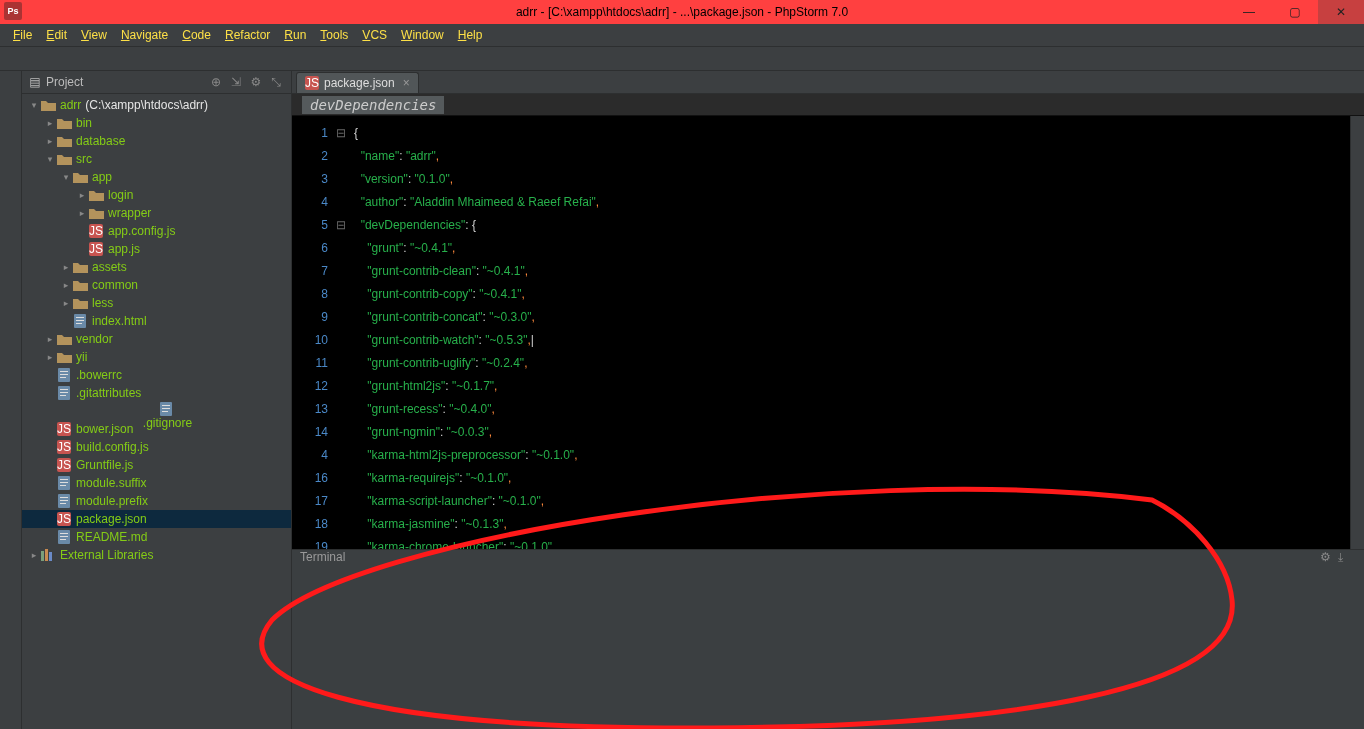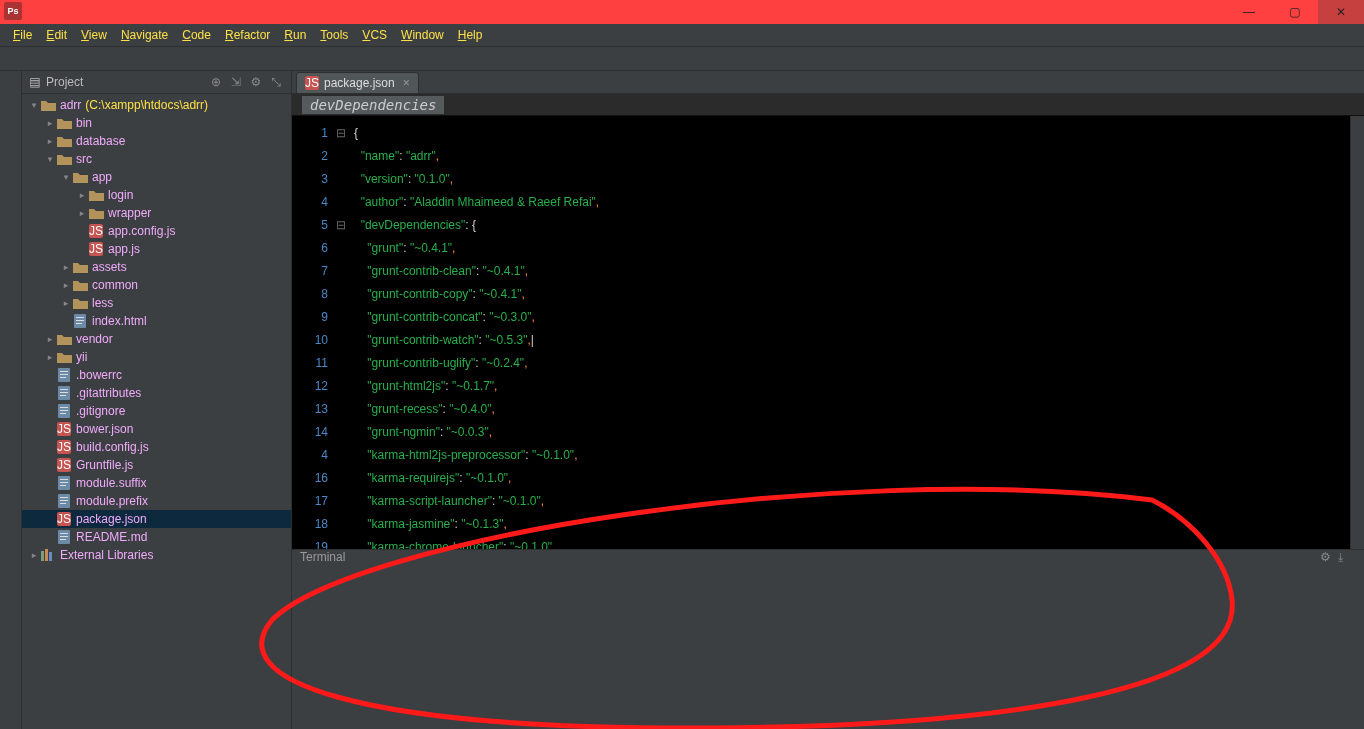--- a/index.html
+++ b/index.html
@@ -18,22 +18,22 @@
   .sidebar{width:270px;background:#3c3f41;border-right:1px solid #2d2f30;display:flex;flex-direction:column;}
   .sidebar-header{height:23px;display:flex;align-items:center;padding:0 6px;border-bottom:1px solid #2d2f30;color:#bbb;}
   .sidebar-header .title-icon{width:14px;height:14px;margin-right:4px;display:inline-flex;align-items:center;justify-content:center;}
   .sidebar-header .spacer{flex:1;}
   .sidebar-header .tbtn{width:18px;height:18px;margin-left:2px;color:#888;display:inline-flex;align-items:center;justify-content:center;}
   .tree{flex:1;overflow:auto;padding-top:2px;}
   .tree-row{height:18px;display:flex;align-items:center;white-space:nowrap;color:#bbb;cursor:default;}
   .tree-row.sel{background:#0d293e;}
   .tree-row .arrow{width:12px;text-align:center;color:#888;font-size:9px;}
   .tree-row .icon{width:16px;height:14px;margin-right:4px;display:inline-flex;align-items:center;justify-content:center;}
-  .tree-row .label{color:#f0abfc;}
-  .tree-row .hint{color:#fde047;margin-left:4px;}
+  .tree-row .label{color:#84cc16;}
+  .tree-row .hint{color:#e5e5e5;margin-left:4px;}
   .editor-area{flex:1;display:flex;flex-direction:column;background:#000;min-width:0;}
   .tabbar{height:23px;background:#3c3f41;display:flex;align-items:flex-end;border-bottom:1px solid #2d2f30;padding-left:4px;}
   .tab{height:21px;background:#515658;border:1px solid #2d2f30;border-bottom:none;display:flex;align-items:center;padding:0 8px;color:#ddd;border-radius:3px 3px 0 0;}
   .tab .tab-icon{width:14px;height:14px;margin-right:5px;}
   .tab .close{margin-left:8px;color:#999;font-size:12px;}
   .breadcrumb{height:22px;background:#2b2b2b;border-bottom:1px solid #111;display:flex;align-items:center;padding:0 10px;font-style:italic;}
   .breadcrumb .crumb{background:#555a5c;color:#ccc;padding:1px 8px;font-family:Consolas,monospace;font-size:14px;}
   .code-wrap{flex:1;display:flex;overflow:hidden;background:#000;position:relative;}
   .gutter{width:42px;background:#000;text-align:right;padding:6px 6px 0 0;font-family:Consolas,monospace;font-size:16px;color:#4a88c7;line-height:23px;}
   .fold-gutter{width:14px;background:#000;padding-top:6px;font-family:monospace;font-size:10px;color:#666;line-height:23px;}
@@ -50,20 +50,21 @@
   .terminal-header .spacer{flex:1;}
   .terminal-header .tbtn{width:18px;color:#888;}
   .right-gutter{width:14px;background:#3c3f41;border-left:1px solid #2d2f30;}
   .annot{position:absolute;pointer-events:none;}
 </style>
 </head>
 <body>
 
 <div class="titlebar">
   <div class="app-icon">Ps</div>
+  <span>adrr - [C:\xampp\htdocs\adrr] - ...\package.json - PhpStorm 7.0</span>
   <div class="win-controls">
     <div class="win-btn">—</div>
     <div class="win-btn">▢</div>
     <div class="win-btn close">✕</div>
   </div>
 </div>
 
 <div class="menubar" id="menubar">
     <span><u>F</u>ile</span>
     <span><u>E</u>dit</span>
@@ -252,21 +253,21 @@
           <span class="icon">
             <svg width="12" height="14">
               <rect width="12" height="14" fill="#6a8aa8" rx="1"></rect>
               <rect x="2" y="3" width="8" height="1" fill="#ddd"></rect>
               <rect x="2" y="6" width="8" height="1" fill="#ddd"></rect>
               <rect x="2" y="9" width="6" height="1" fill="#ddd"></rect>
             </svg>
           </span>
           <span class="label">.gitattributes</span>
         </div>
-        <div class="tree-row" style="padding-left: 22px;">
+        <div class="tree-row" style="padding-left: 22px; flex-direction: column;">
           <span class="arrow"></span>
           <span class="icon">
             <svg width="12" height="14">
               <rect width="12" height="14" fill="#6a8aa8" rx="1"></rect>
               <rect x="2" y="3" width="8" height="1" fill="#ddd"></rect>
               <rect x="2" y="6" width="8" height="1" fill="#ddd"></rect>
               <rect x="2" y="9" width="6" height="1" fill="#ddd"></rect>
             </svg>
           </span>
           <span class="label">.gitignore</span>

